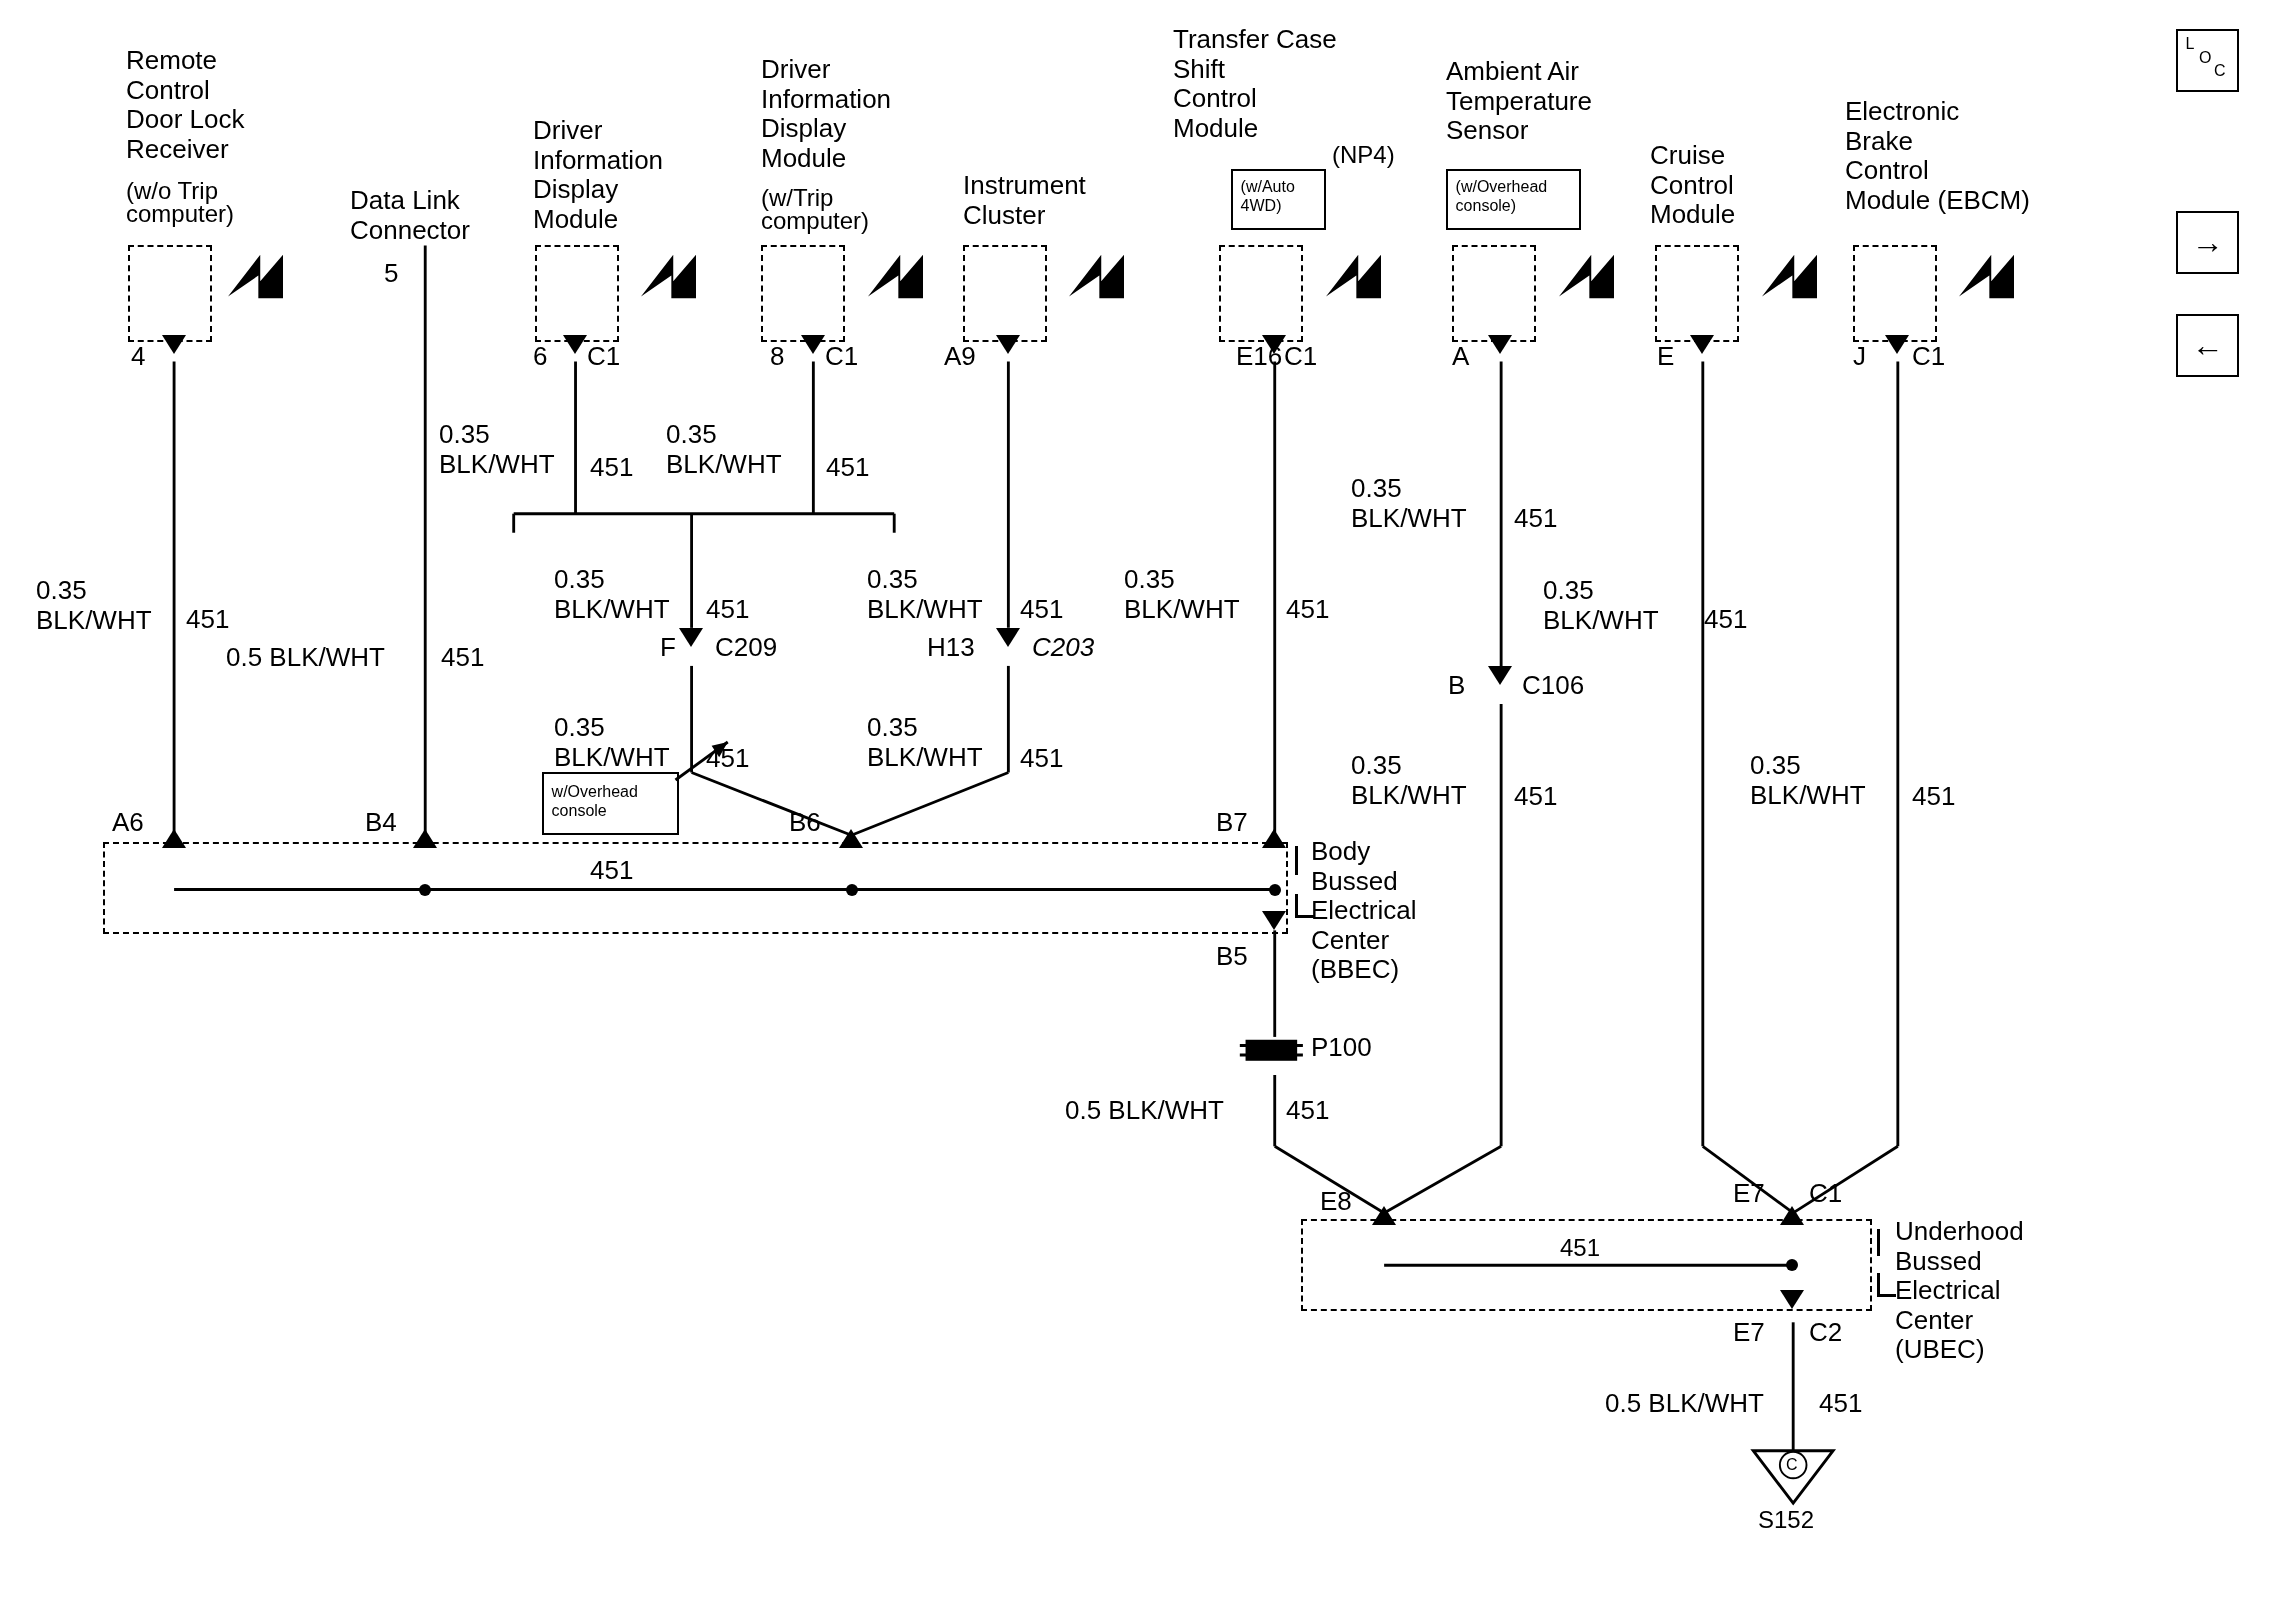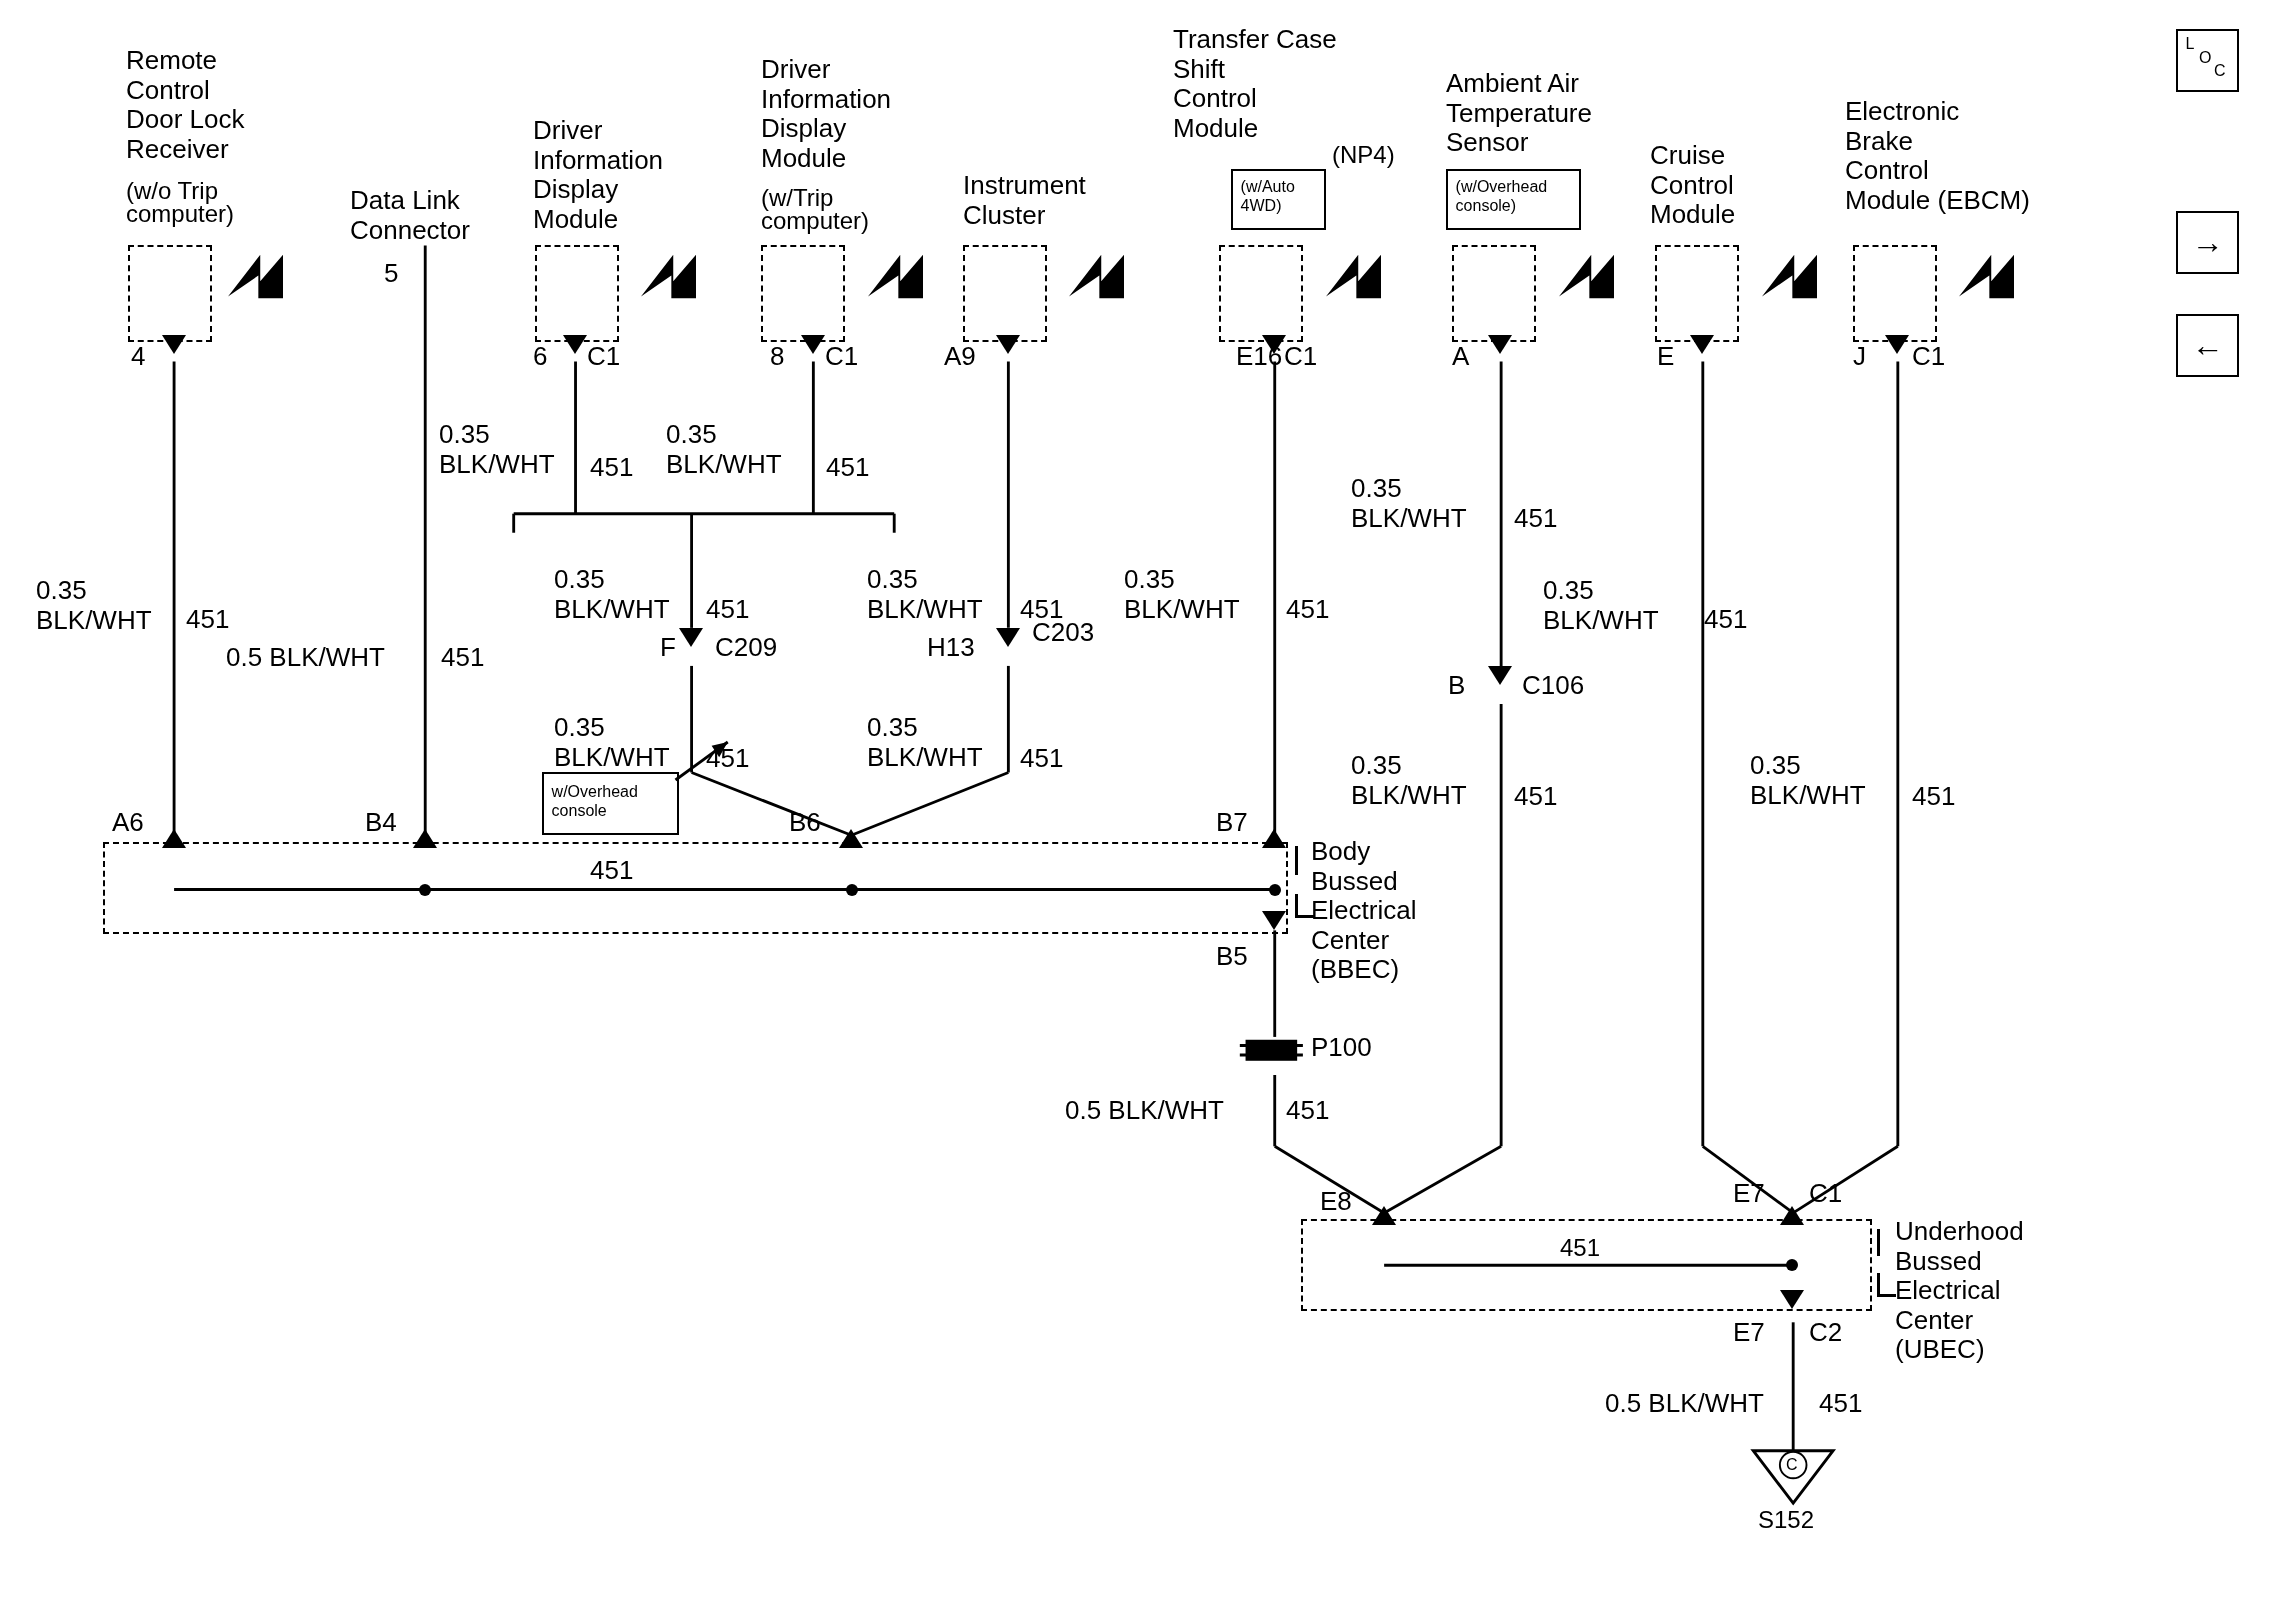--- a/index.html
+++ b/index.html
@@ -151,21 +151,21 @@
   <div class="modbox" style="left:1219px;top:245px;"></div>
   <div class="esd" style="left:1324px;top:249px;">
     <svg width="59" height="55" viewBox="0 0 62 58">
         <polygon points="2,50 36,6 36,34 60,6 60,52 34,52 34,28" fill="#000"></polygon>
       </svg>
   </div>
   <div class="arrowdn" style="left:1262px;top:335px;"></div>
   <div class="lbl" style="left:1236px;top:342px;">E16</div>
   <div class="lbl" style="left:1284px;top:342px;">C1</div>
 
-  <div class="lbl" style="left:1446px;top:57px;margin-top:12px;">Ambient Air
+  <div class="lbl" style="left:1446px;top:57px;">Ambient Air
 Temperature
 Sensor</div>
   <div class="solidbox" style="left:1446px;top:169px;width:131px;height:57px;">
     <div class="lbl xs" style="left:7.6px;top:5.7px;">(w/Overhead
 console)</div>
   </div>
   <div class="modbox" style="left:1452px;top:245px;"></div>
   <div class="esd" style="left:1557px;top:249px;">
     <svg width="59" height="55" viewBox="0 0 62 58">
         <polygon points="2,50 36,6 36,34 60,6 60,52 34,52 34,28" fill="#000"></polygon>
@@ -229,21 +229,21 @@
   <svg width="190" height="114" style="left:628px;top:742px;" viewBox="0 0 200 120">
     <line x1="50" y1="40" x2="105" y2="0" stroke="#000" stroke-width="3"></line>
     <polygon points="105,0 88,4 96,16" fill="#000"></polygon>
   </svg>
 
   <div class="lbl" style="left:867px;top:565px;"><span>0.35</span><br><span>BLK/WHT</span></div>
   <div class="lbl" style="left:1020px;top:595px;">451</div>
 
   <div class="arrowdn" style="left:996px;top:628px;"></div>
   <div class="lbl" style="left:927px;top:633px;">H13</div>
-  <div class="lbl" style="left:1032px;top:618px;">C203</div>
+  <div class="lbl" style="left:1032px;top:633px;font-style:italic;">C203</div>
 
   <div class="lbl" style="left:867px;top:713px;"><span>0.35</span><br><span>BLK/WHT</span></div>
   <div class="lbl" style="left:1020px;top:744px;">451</div>
 
   <div class="lbl" style="left:1124px;top:565px;"><span>0.35</span><br><span>BLK/WHT</span></div>
   <div class="lbl" style="left:1286px;top:595px;">451</div>
 
   <div class="lbl" style="left:1351px;top:474px;"><span>0.35</span><br><span>BLK/WHT</span></div>
   <div class="lbl" style="left:1514px;top:504px;">451</div>
 

